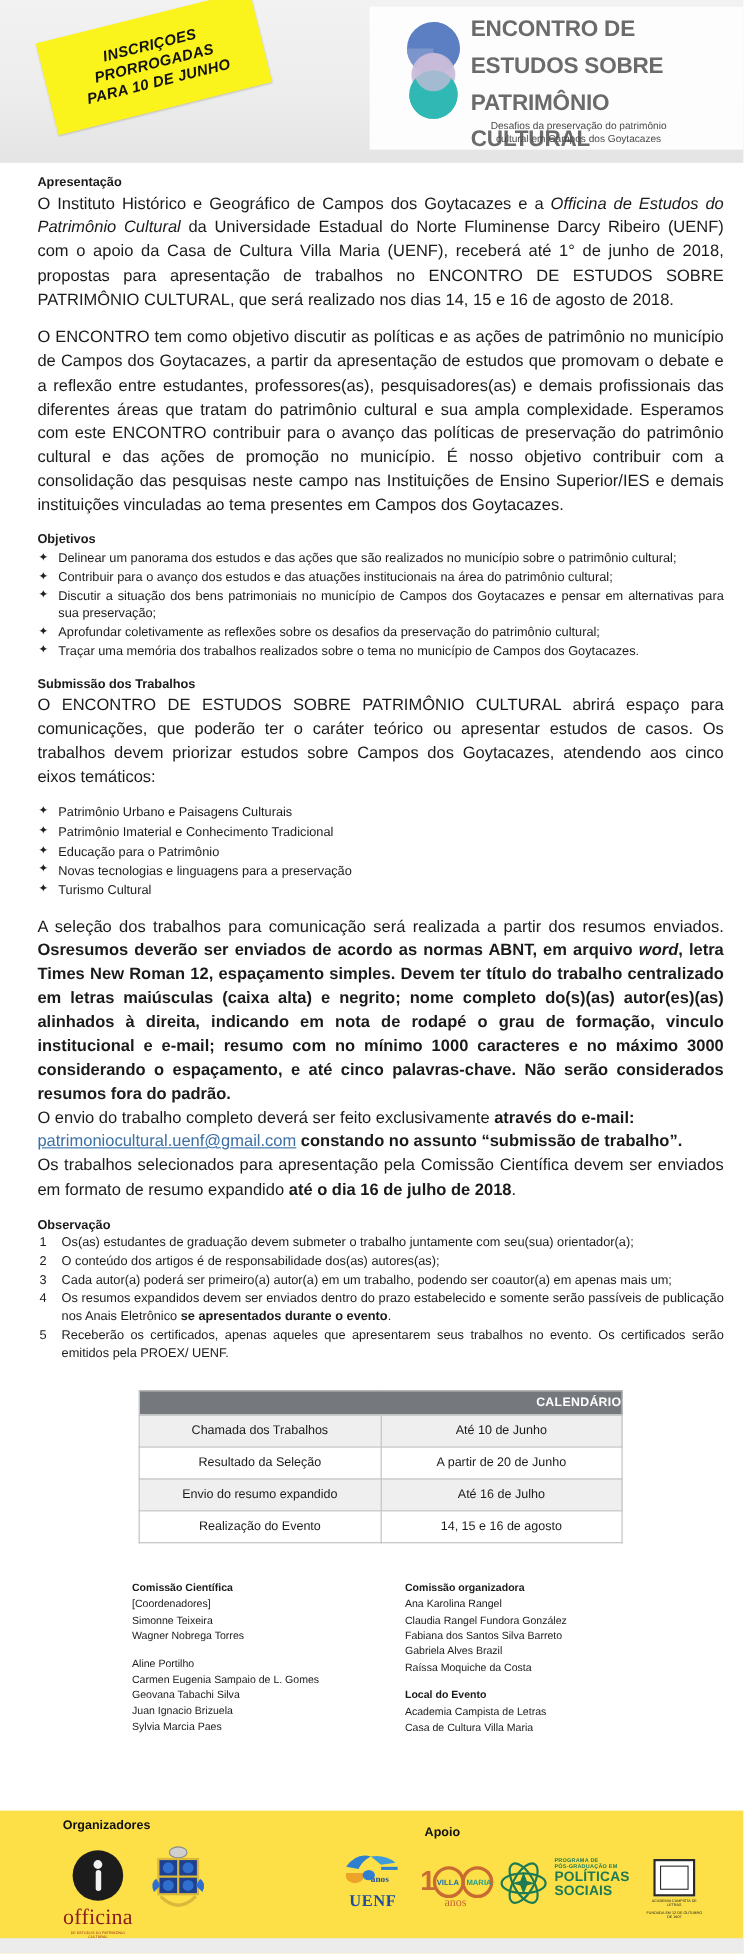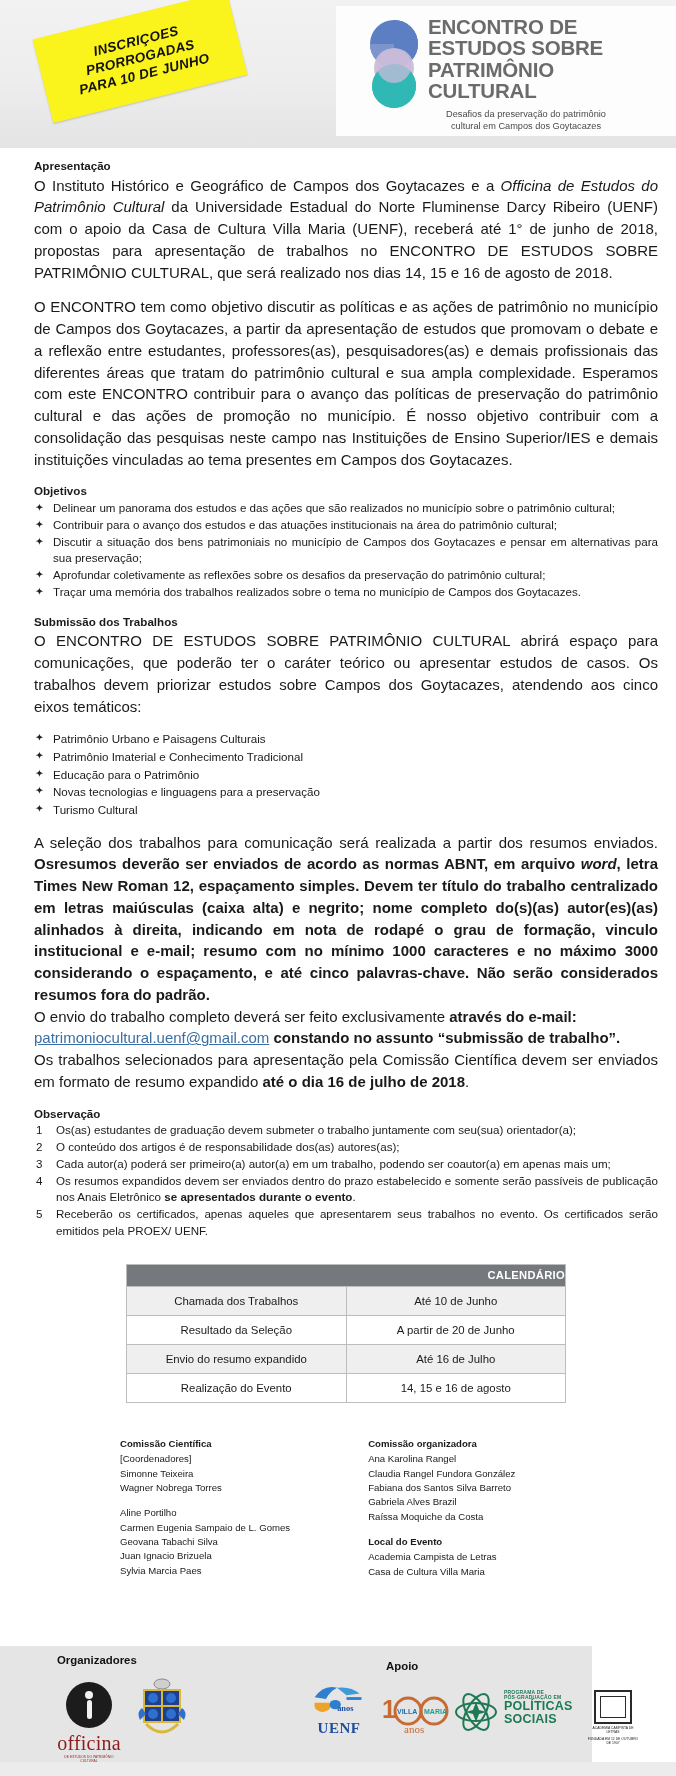--- a/index.html
+++ b/index.html
@@ -62,20 +62,21 @@
     top: 16px;
     display: flex;
     align-items: flex-start;
     gap: 8px;
   }
   .logo-mark { width: 52px; height: 94px; flex: none; margin-top: 2px;}
   .logo-text {
     display: flex;
     flex-direction: column;
     line-height: 1.04;
+    gap: 12px;
   }
   .logo-text .l {
     font-weight: bold;
     font-size: 20.5px;
     color: #6b6b6b;
     letter-spacing: -0.2px;
     white-space: nowrap;
   }
   .logo-tag {
     position: absolute;
@@ -203,23 +204,23 @@
     margin-bottom: 1px;
   }
   .comm-line { white-space: nowrap; }
   .comm-spacer { height: 11px; }
 
   
   .footer {
     position: absolute;
     left: 0;
     bottom: 0;
-    width: 592px;
+    width: 676px;
     height: 130px;
-    background: #e5e5e5;
+    background: #fde047;
   }
   .footer-bar {
     position: absolute;
     left: 0;
     bottom: 0;
     width: 676px;
     height: 14px;
     background: #ececec;
   }
   .f-label {

